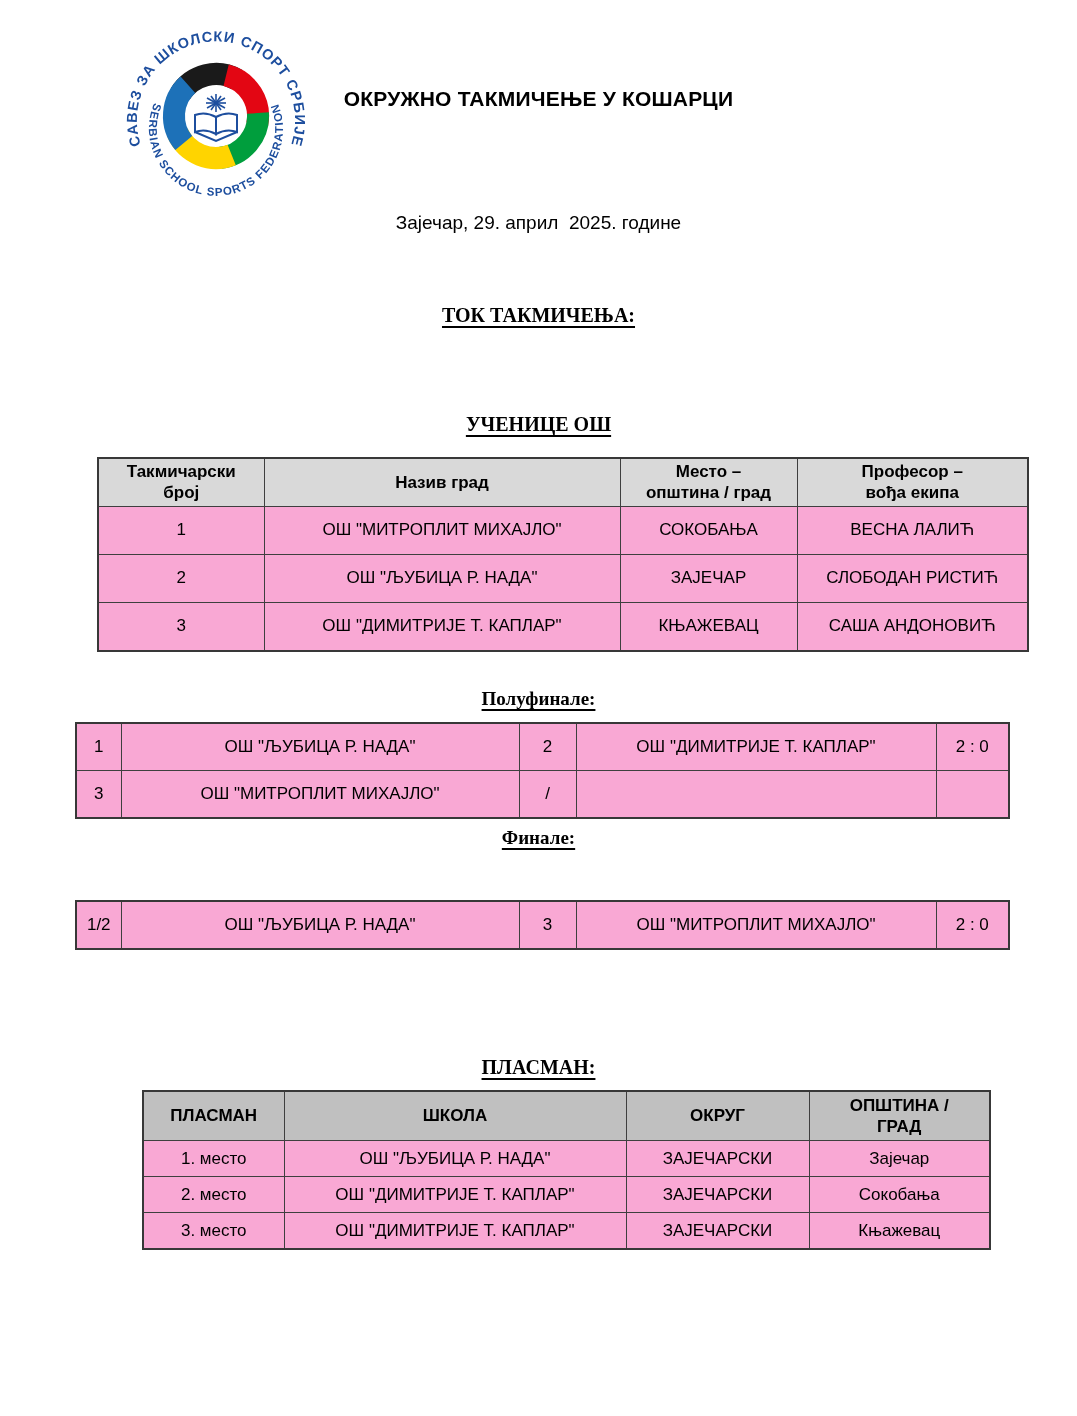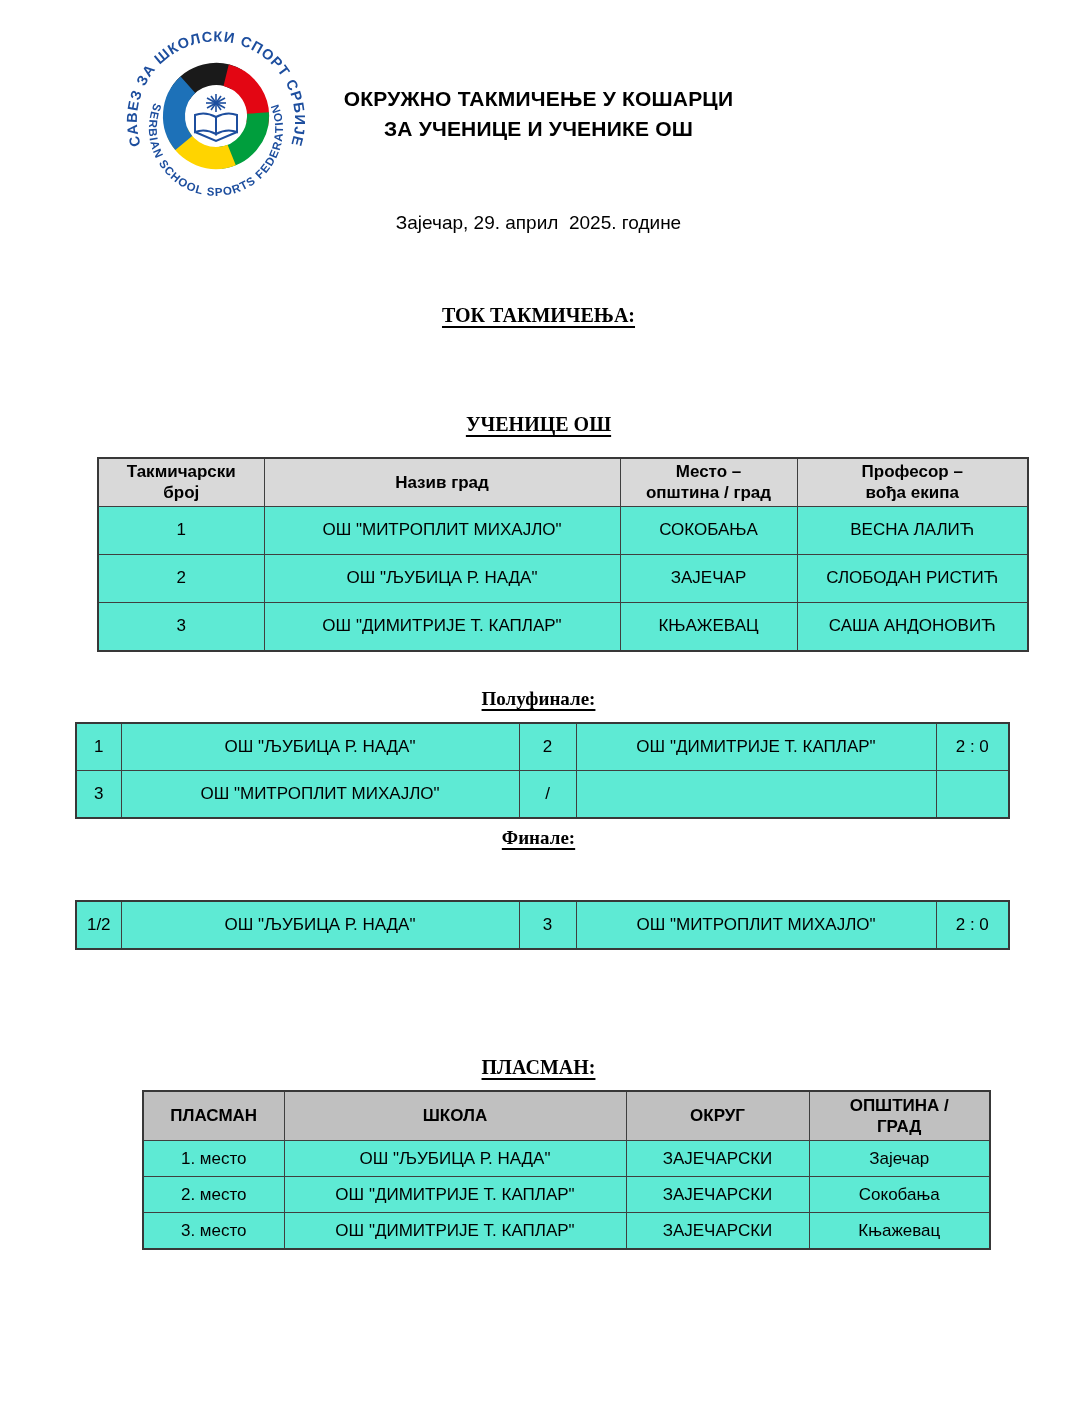--- a/index.html
+++ b/index.html
@@ -33,21 +33,21 @@
   }
   .h-tok     { top: 304px; }
   .h-girls   { top: 413px; }
   .h-semi    { top: 688px; font-size: 19px; }
   .h-final   { top: 827px; font-size: 19px; }
   .h-plasman { top: 1056px; }
 
   
   table {
     position: absolute; border-collapse: collapse; table-layout: fixed;
-    background: #5eead4; border: 2px solid #383838;
+    background: #f9a8d4; border: 2px solid #383838;
   }
   th, td {
     border: 1px solid #3f3f3f; text-align: center; vertical-align: middle;
     font-size: 17px; padding: 2px 5px; overflow: hidden;
   }
   thead th { font-weight: 700; }
   .ml { white-space: pre-line; line-height: 1.25; }
   .bold { font-weight: 400; }
 
   #teams-table { left: 97px;  top: 457px; width: 930px; }
@@ -101,21 +101,20 @@
       <g fill="none" stroke="#1d4e9e" stroke-width="2">
         <path d="M 106,97 Q 95,91 85,95 L 85,112 Q 95,108 106,114 Z"></path>
         <path d="M 106,97 Q 117,91 127,95 L 127,112 Q 117,108 106,114 Z"></path>
         <path d="M 85,112 L 106,121 L 127,112"></path>
       </g>
     </svg>
   </div>
 
   <div class="doc-title">
     <div>ОКРУЖНО ТАКМИЧЕЊЕ У КОШАРЦИ</div>
-    <div>ЗА УЧЕНИЦЕ И УЧЕНИКЕ ОШ</div>
   </div>
   <div class="dateline">Зајечар, 29. април  2025. године</div>
 
   <div class="heading h-tok">ТОК ТАКМИЧЕЊА:</div>
   <div class="heading h-girls">УЧЕНИЦЕ ОШ</div>
 
   <table id="teams-table">
     <colgroup>
         <col style="width:166px">
         <col style="width:356px">

